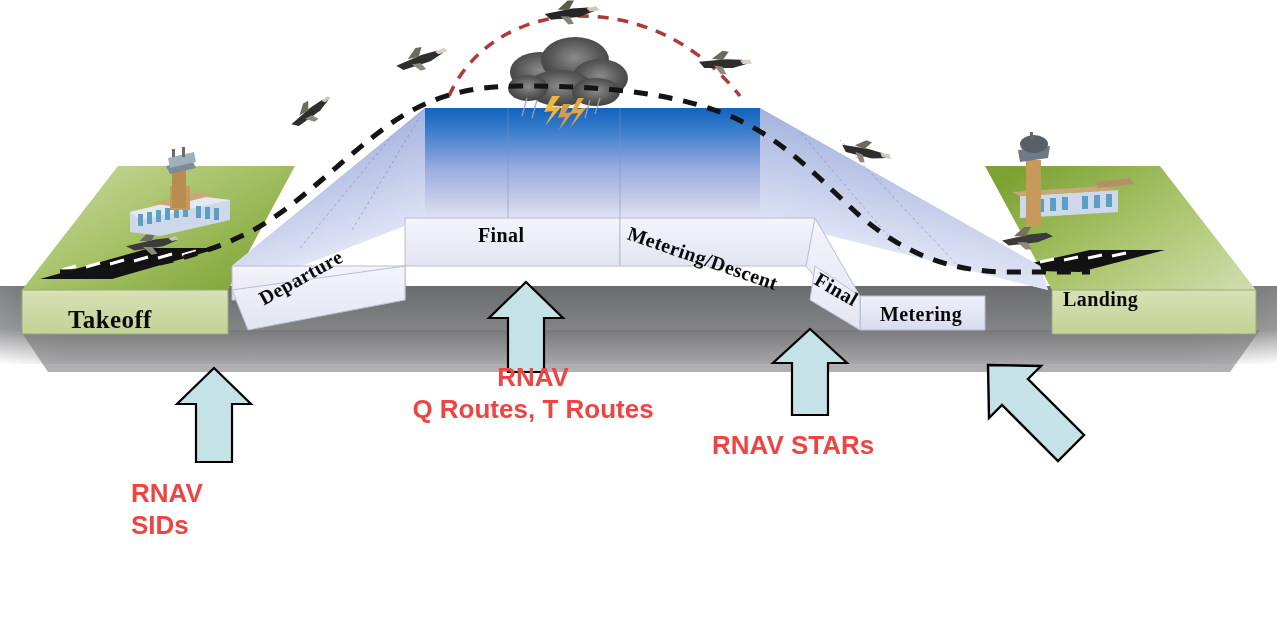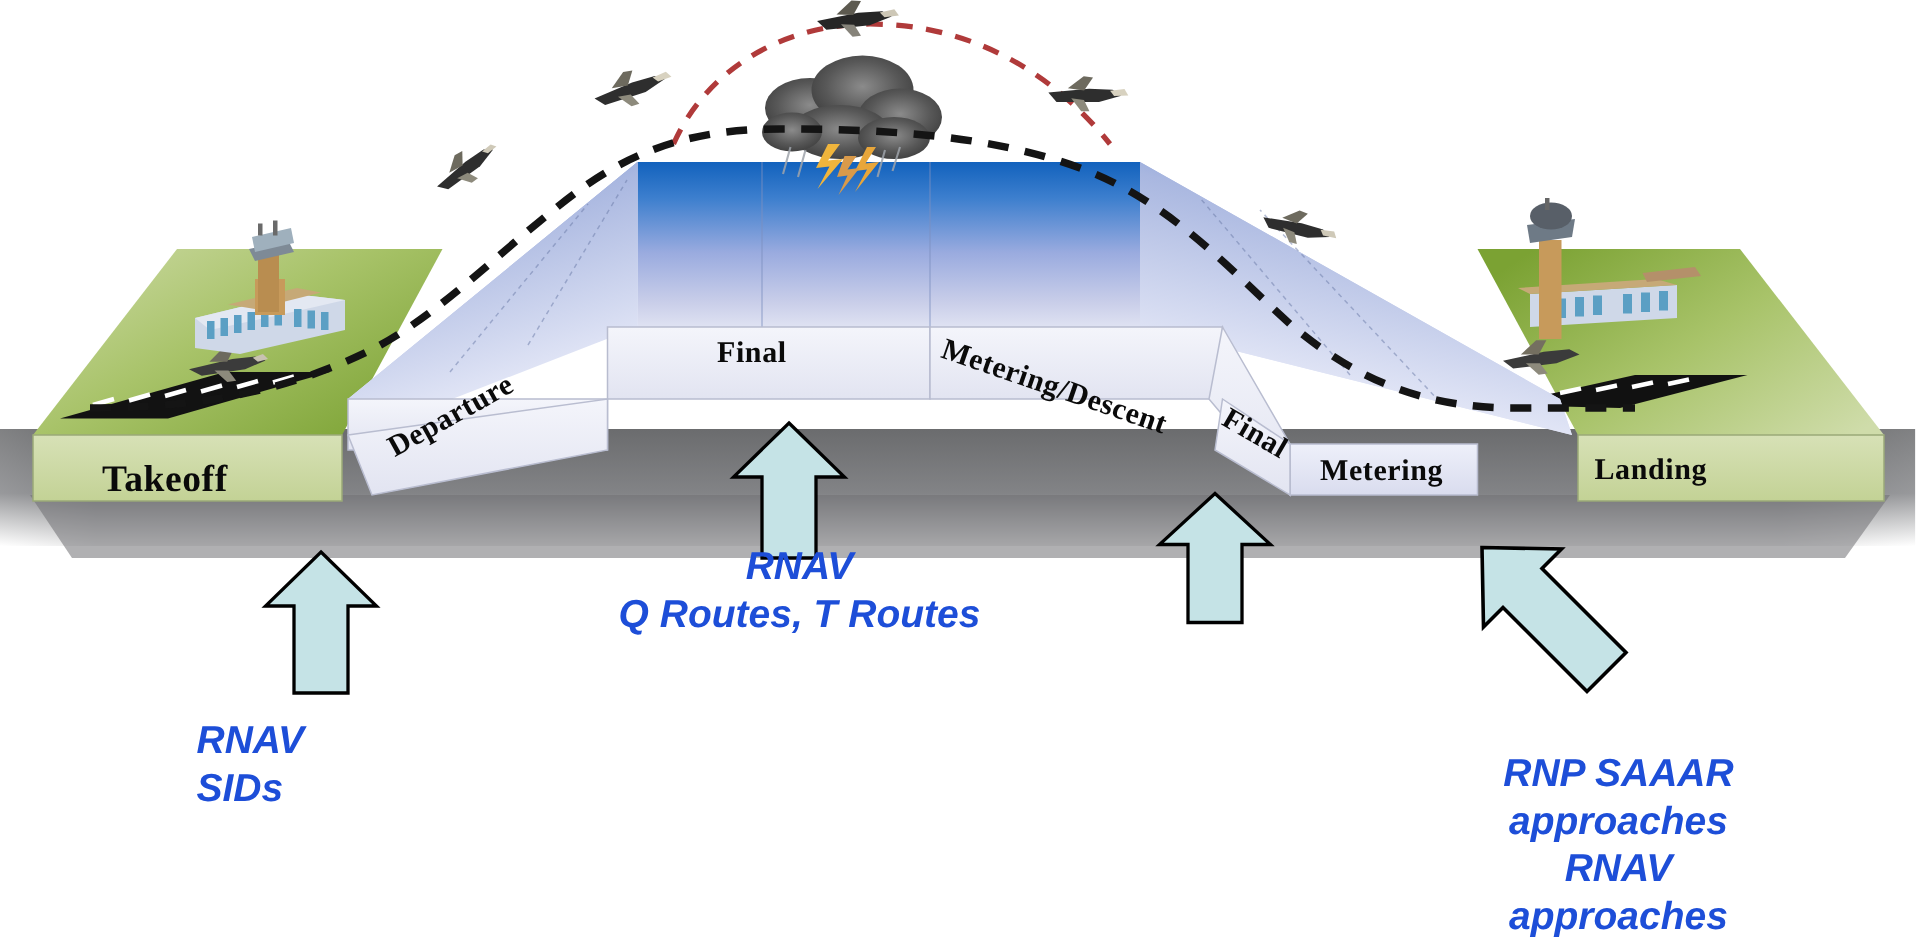--- a/index.html
+++ b/index.html
@@ -29,40 +29,39 @@
   .phase-label {
     position: absolute;
     font-family: "Liberation Serif", serif;
     font-weight: bold;
     color: #0a0a0a;
     white-space: nowrap;
     letter-spacing: 0.4px;
     pointer-events: none;
   }
   .phase-takeoff   { left: 68px;  top: 306px; font-size: 25px; }
-  .phase-landing   { left: 1063px;top: 302px; font-size: 20px; }
+  .phase-landing   { left: 1063px;top: 288px; font-size: 20px; }
   .phase-cruise    { left: 478px; top: 224px; font-size: 20px; }
   .phase-metering  { left: 632px; top: 222px; font-size: 20px;
                      transform: rotate(19deg); transform-origin: left top; }
   .phase-approach  { left: 880px; top: 303px; font-size: 20px; }
   .phase-departure { left: 255px; top: 290px; font-size: 20px;
                      transform: rotate(-29deg); transform-origin: left top; }
   .phase-final     { left: 822px; top: 268px; font-size: 20px;
                      transform: rotate(30deg); transform-origin: left top; }
 
   
   .callout {
     position: absolute;
     font-family: "Liberation Sans", sans-serif;
     font-weight: bold;
-    color: #1d4ed8;
+    color: #ef4444;
     line-height: 1.22;
     white-space: pre;
     pointer-events: none;
-    font-style: italic;
   }
   .callout-sids      { left: 131px; top: 478px; font-size: 26px; }
   .callout-routes    { left: 382px; top: 362px; font-size: 26px;
                        text-align: center; transform: translateX(-50%);
                        left: 533px; white-space: pre-line; }
   .callout-stars     { left: 712px; top: 430px; font-size: 26px; }
   .callout-rnp       { left: 1079px; top: 500px; font-size: 26px;
                        text-align: center; transform: translateX(-50%);
                        white-space: pre-line; }
 </style>
@@ -354,17 +353,15 @@
   <div class="phase-label phase-cruise">Final</div>
   <div class="phase-label phase-metering">Metering/Descent</div>
   <div class="phase-label phase-final">Final</div>
   <div class="phase-label phase-approach">Metering</div>
   <div class="phase-label phase-landing">Landing</div>
 
   <div class="callout callout-sids">RNAV
 SIDs</div>
   <div class="callout callout-routes">RNAV
 Q Routes, T Routes</div>
-  <div class="callout callout-rnp">RNP SAAAR
-approaches
-RNAV approaches</div>
+  <div class="callout callout-stars">RNAV STARs</div>
 
 </div>
 
 </body></html>

